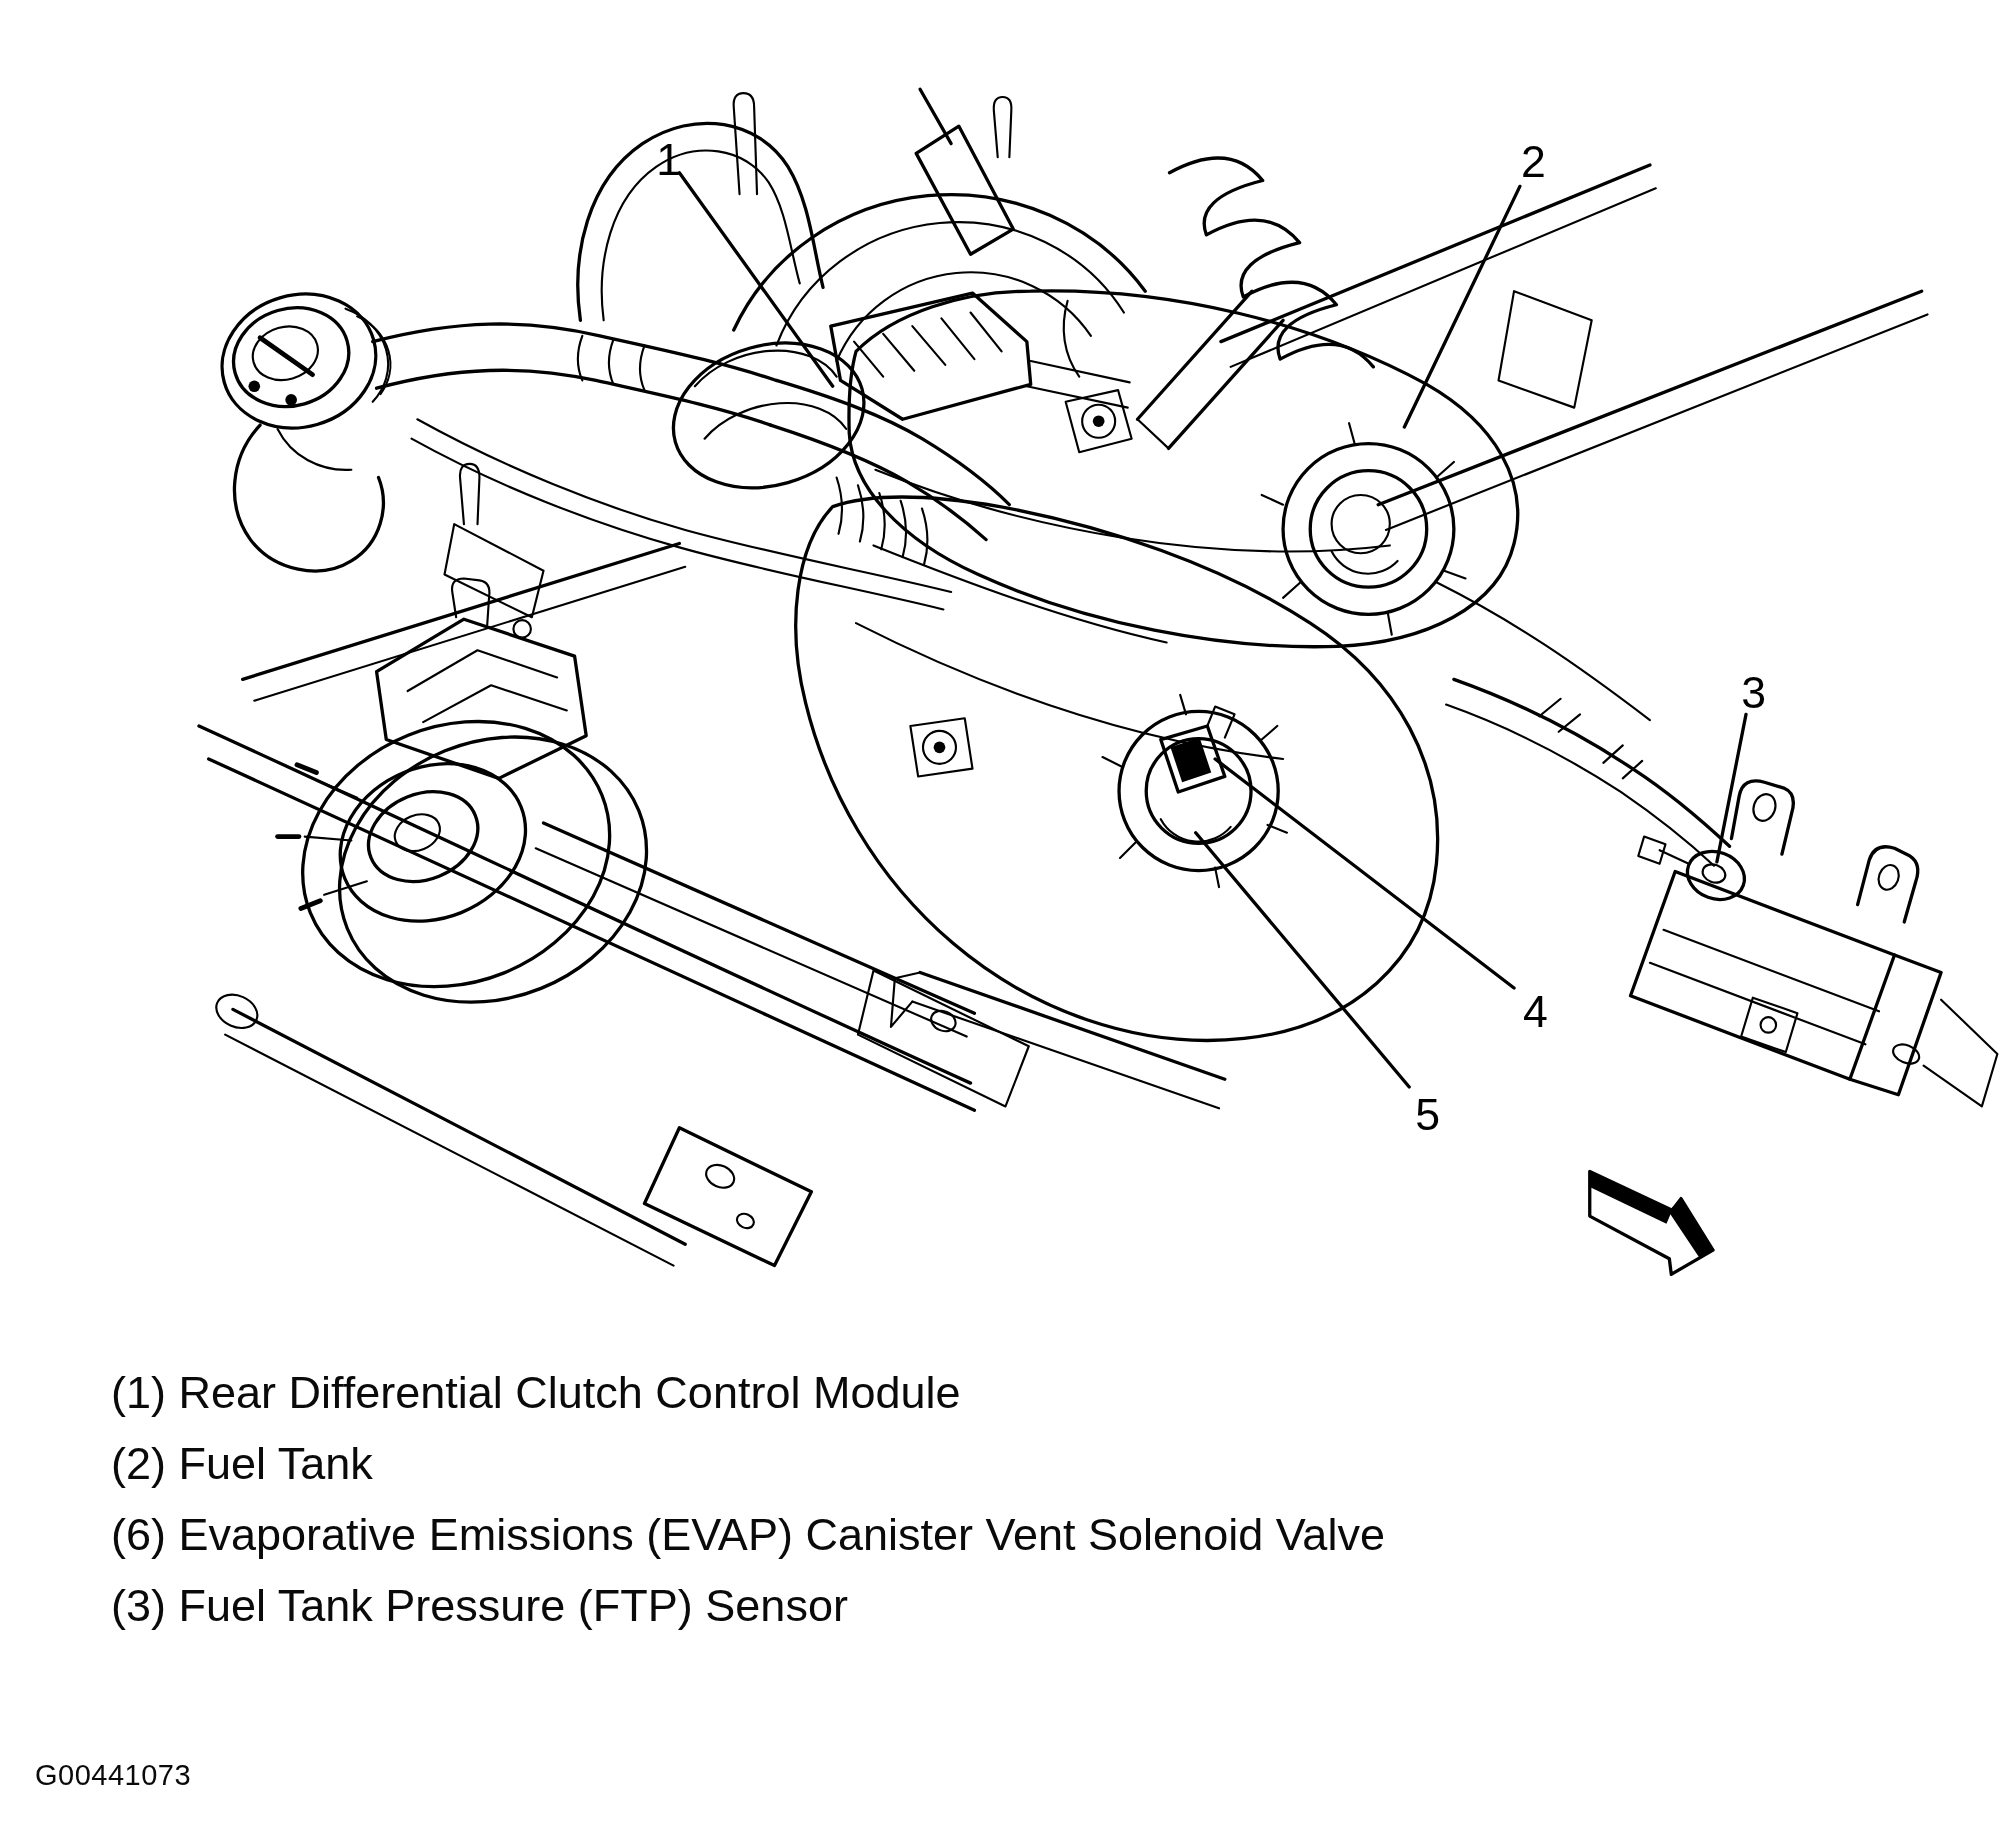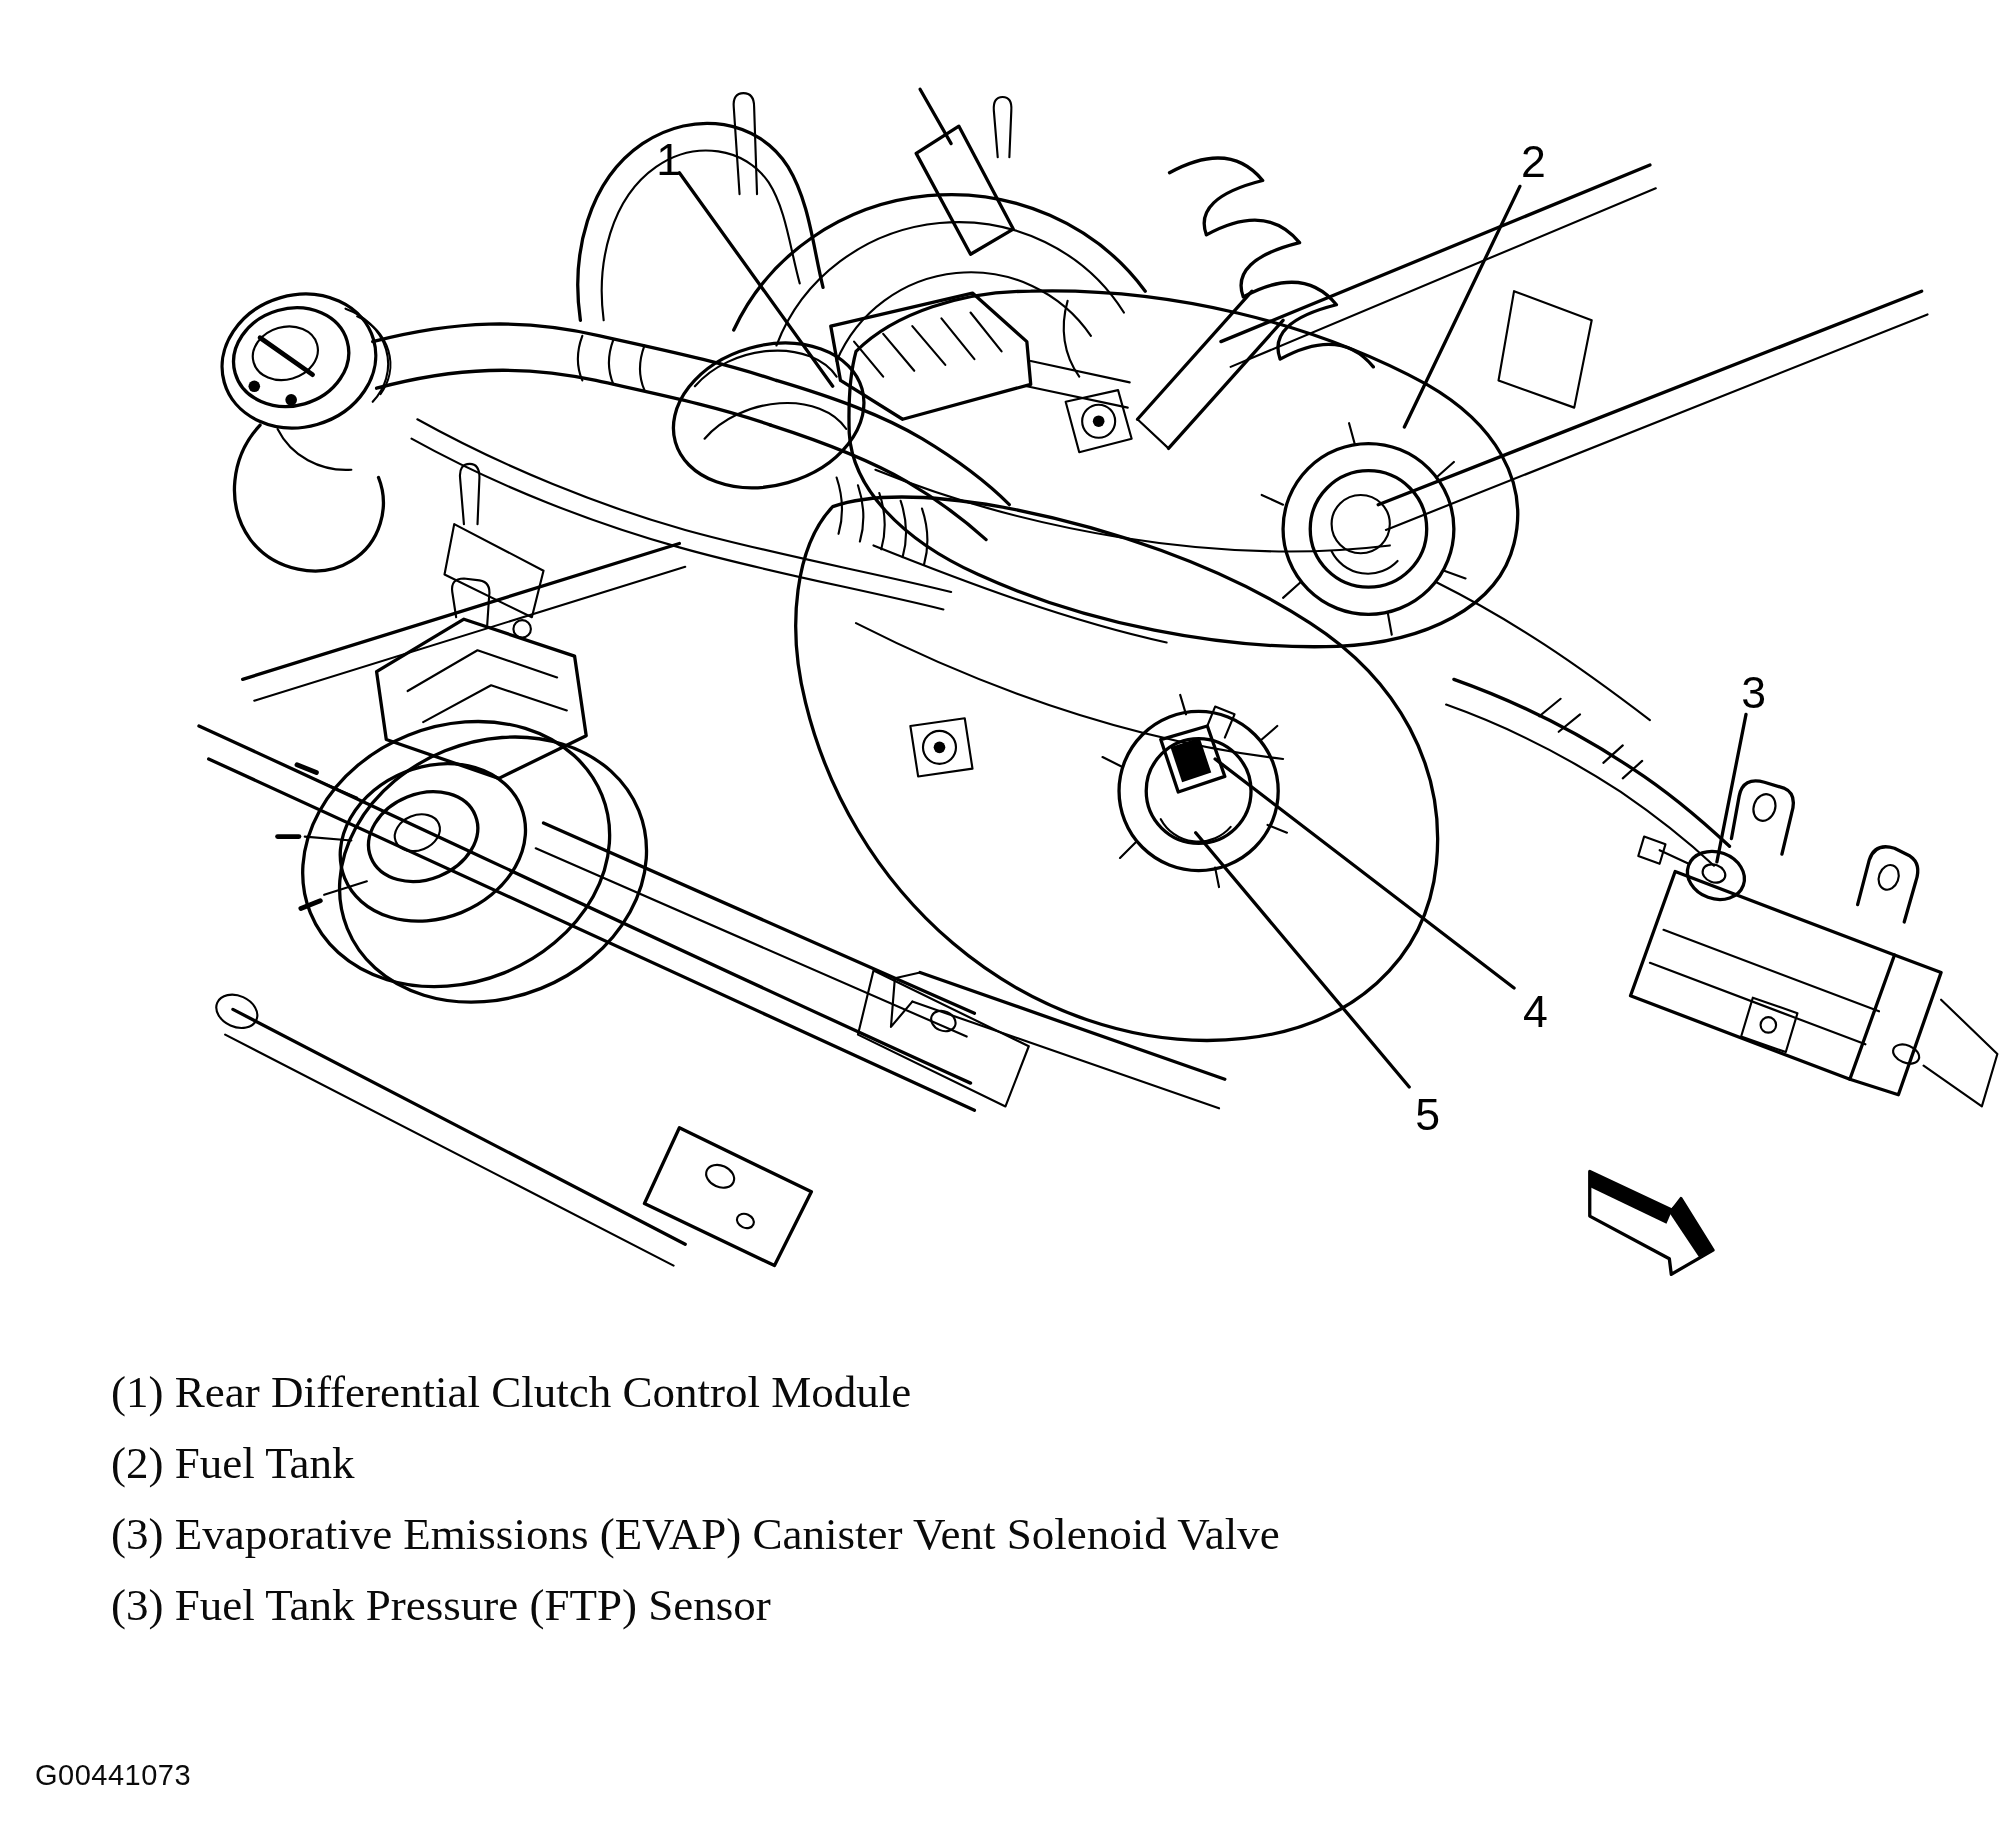--- a/index.html
+++ b/index.html
@@ -25,21 +25,21 @@
   .ink { fill: #000; stroke: none; }
   .callout-num {
     font-family: "Liberation Sans", sans-serif;
     font-size: 46px;
     fill: #000;
   }
   .legend {
     position: absolute;
     left: 111px;
     top: 1357px;
-    font-family: Liberation Serif, serif;
+    font-family: Liberation Sans, sans-serif;
     font-size: 45px;
     line-height: 71px;
     color: #0a0a0a;
     white-space: nowrap;
   }
   .figure-id {
     position: absolute;
     left: 35px;
     top: 1743px;
     font-family: "Liberation Sans", sans-serif;
@@ -279,20 +279,20 @@
       <text class="callout-num" x="1580" y="182" text-anchor="middle">2</text>
       <text class="callout-num" x="1807" y="730" text-anchor="middle">3</text>
       <text class="callout-num" x="1582" y="1058" text-anchor="middle">4</text>
       <text class="callout-num" x="1471" y="1164" text-anchor="middle">5</text>
     </g>
   </svg>
 
   <div class="legend">
     <div>(1) Rear Differential Clutch Control Module</div>
     <div>(2) Fuel Tank</div>
-    <div>(3) Evaporative Emissions (EVAP) Canister Vent Solenoid Valve</div>
+    <div>(6) Evaporative Emissions (EVAP) Canister Vent Solenoid Valve</div>
     <div>(3) Fuel Tank Pressure (FTP) Sensor</div>
   </div>
 
   <div class="figure-id">G00441073</div>
 
 </div>
 
 
 </body></html>

